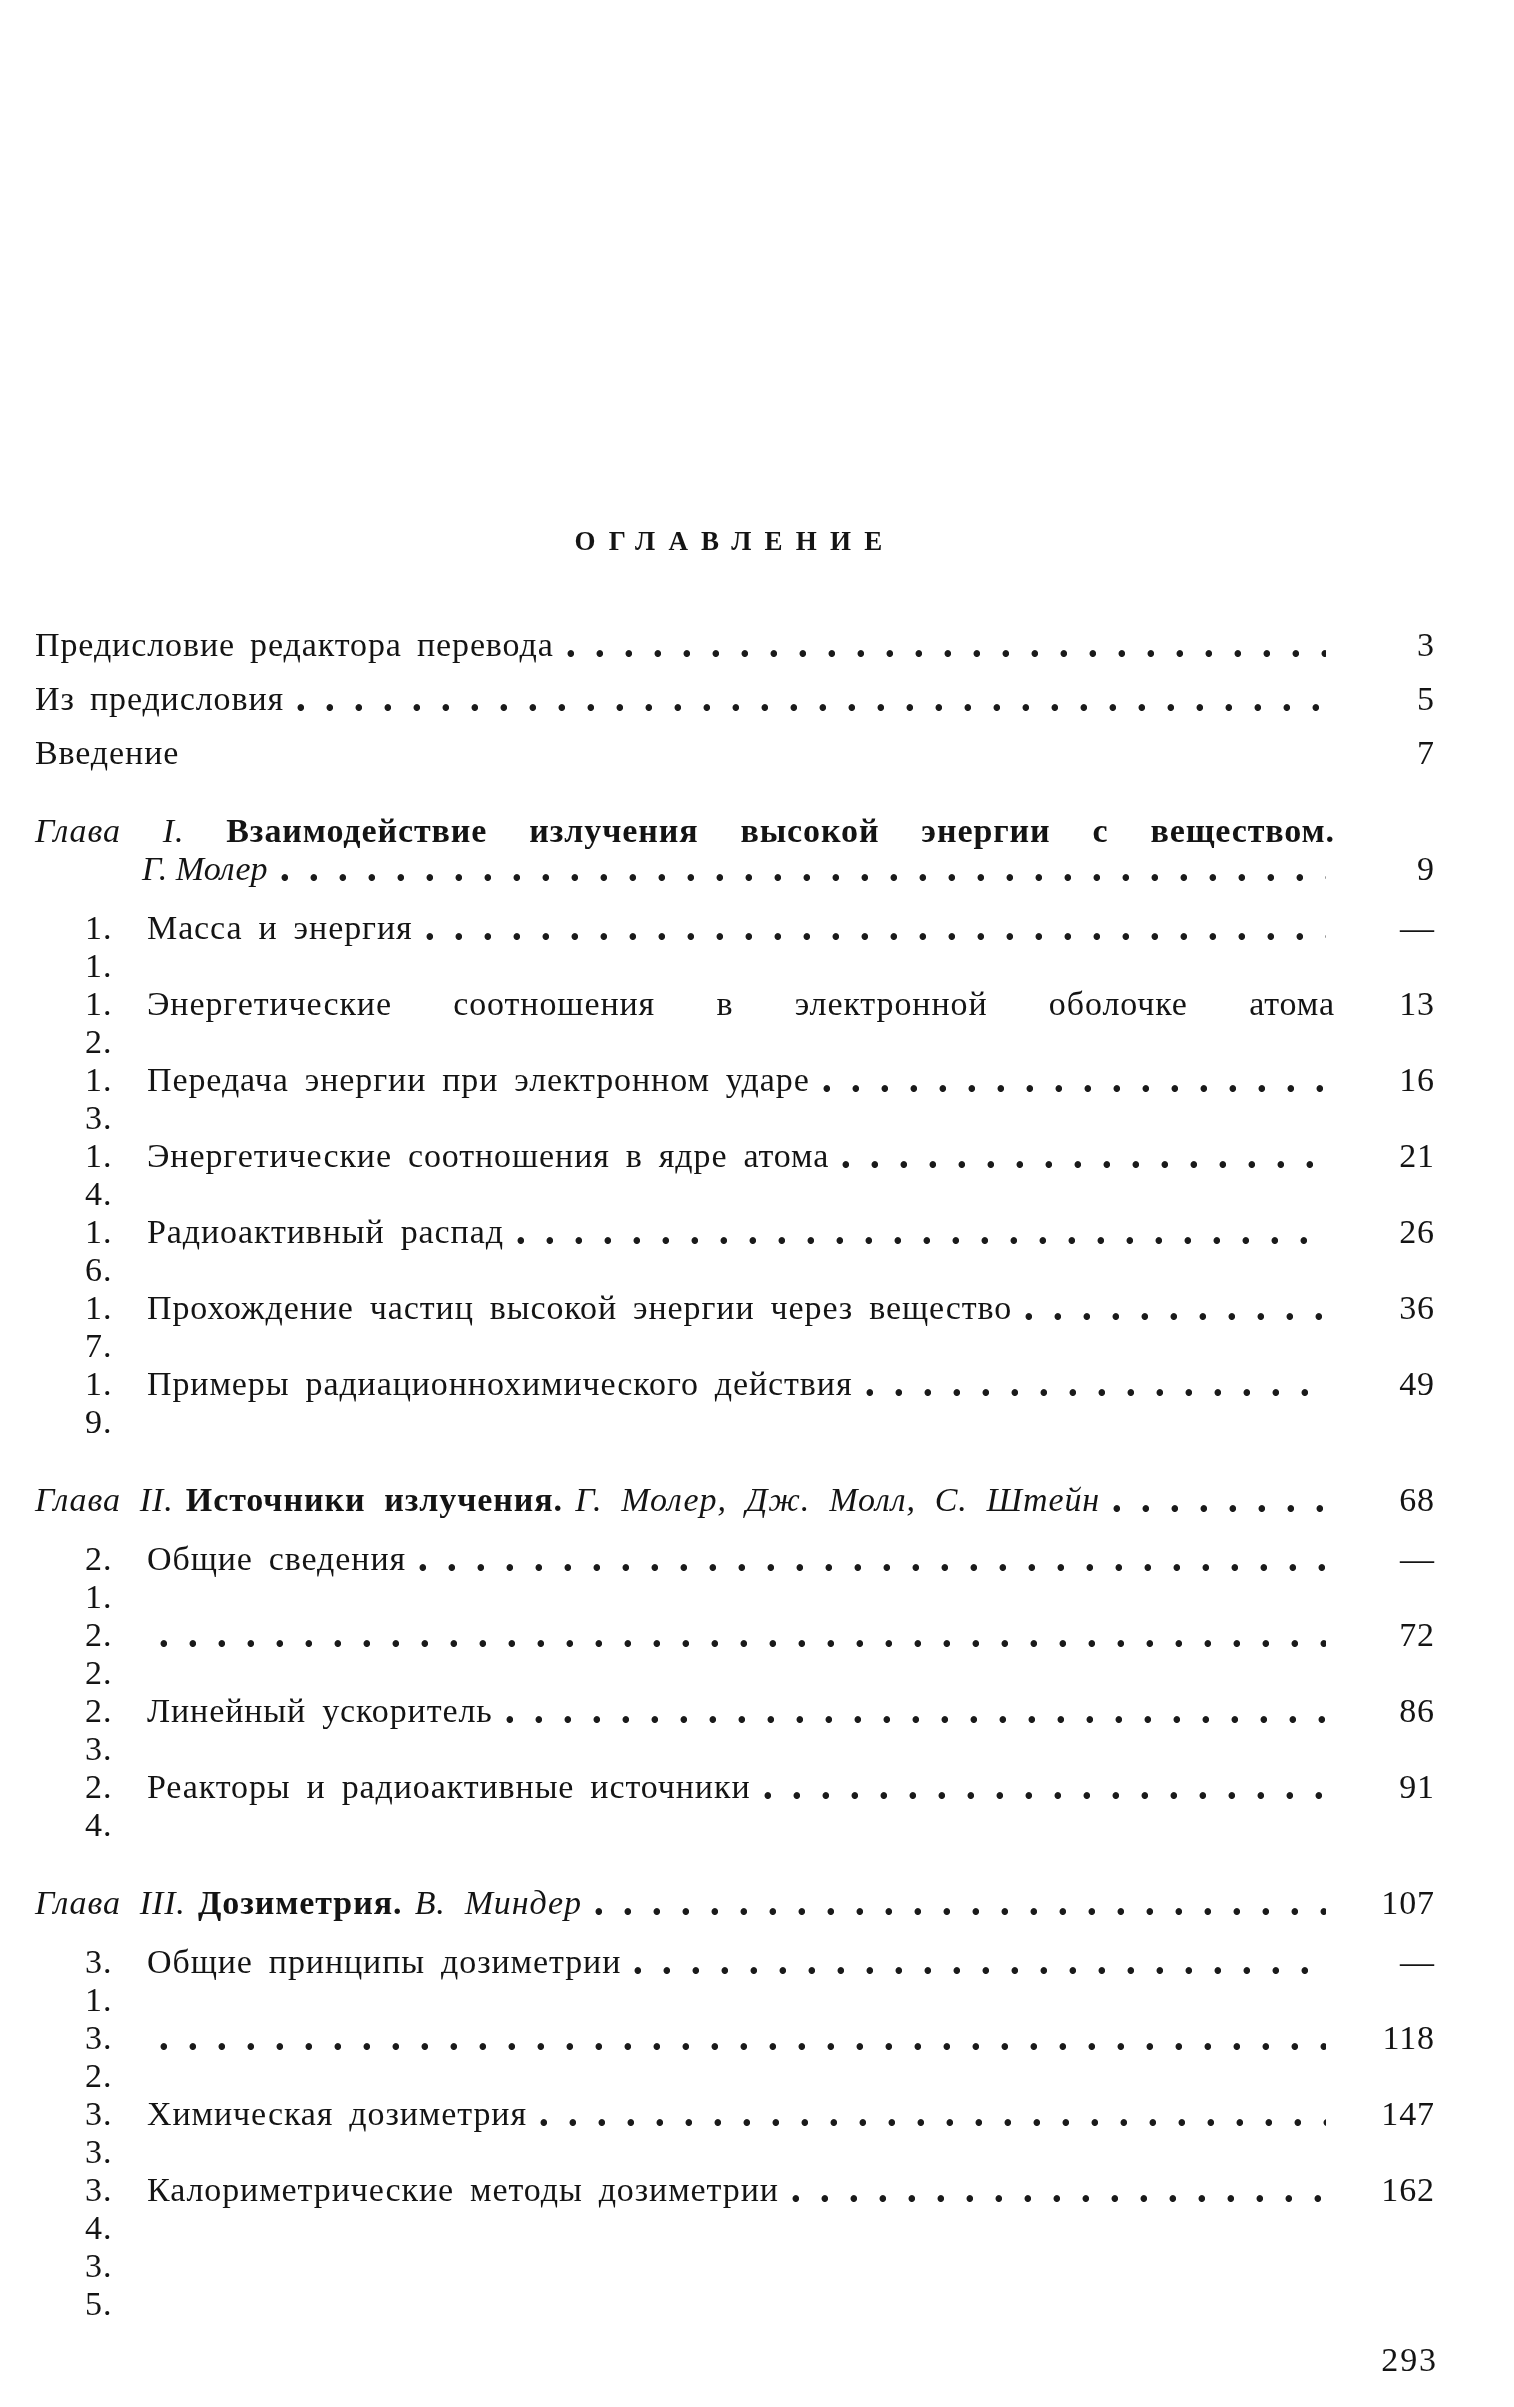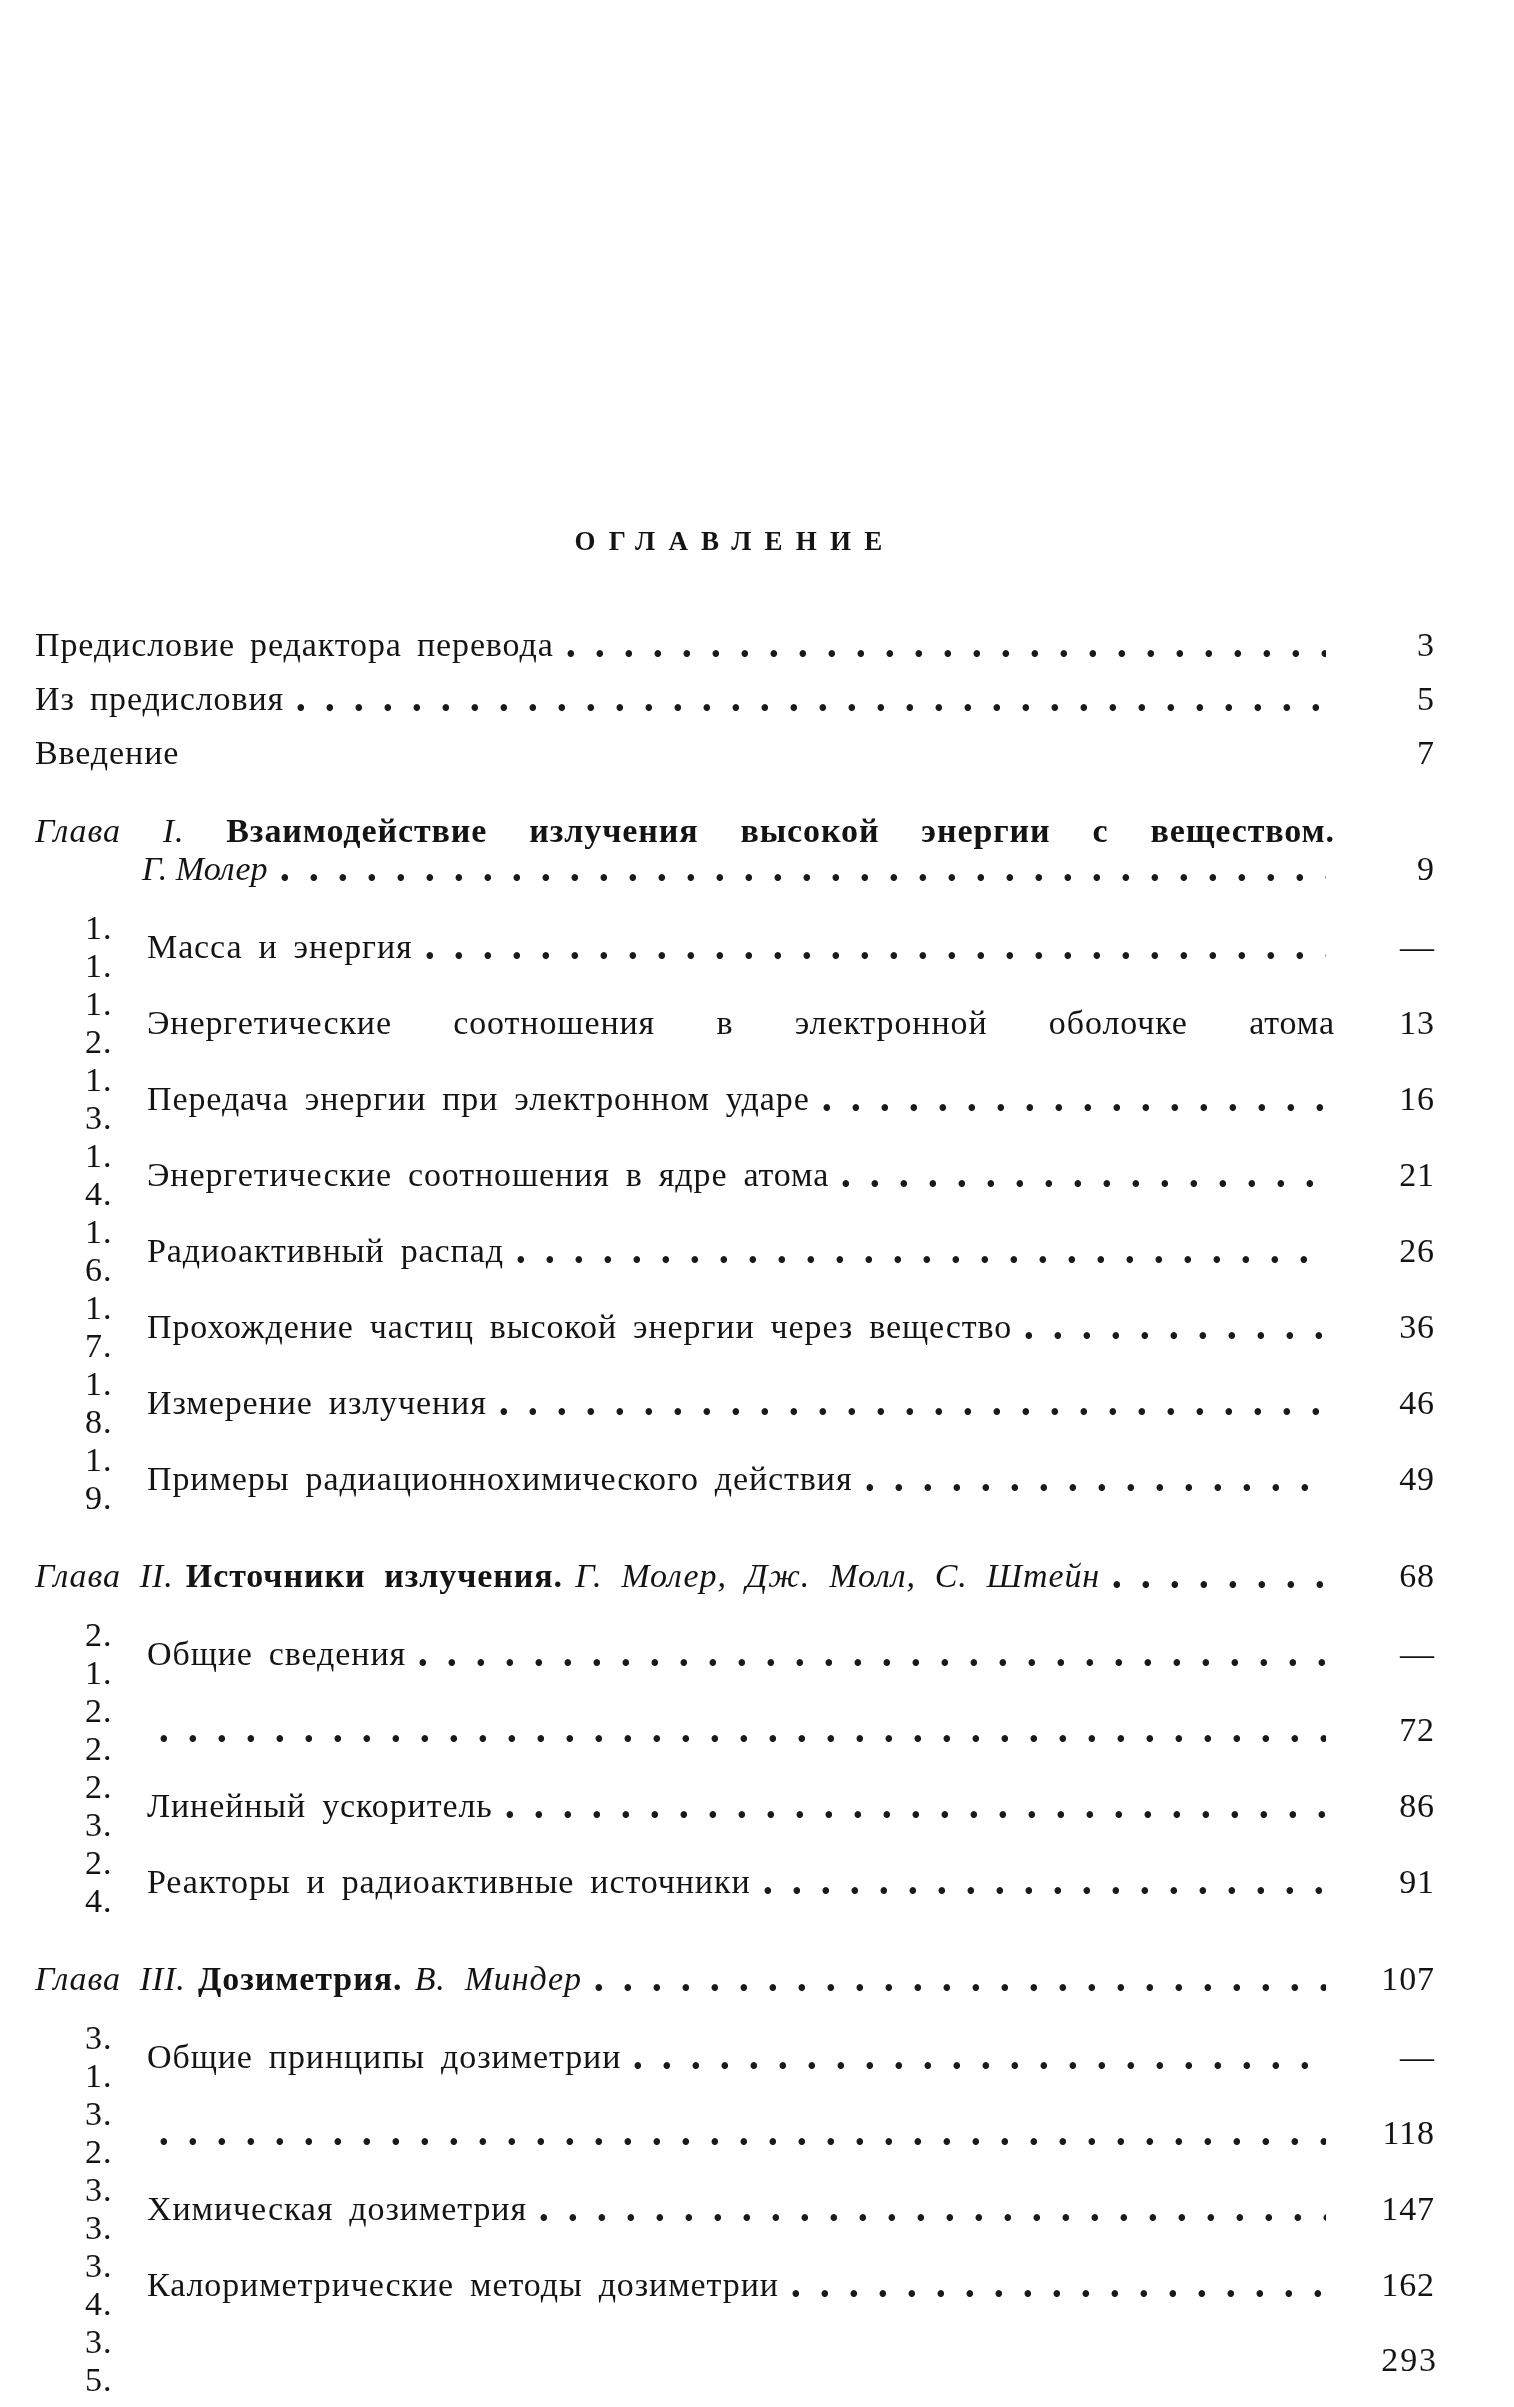--- a/index.html
+++ b/index.html
@@ -9,21 +9,21 @@
     font-family:"Liberation Serif", serif;
     font-size:34px;
   }
   .sheet { padding:520px 79px 0 35px; }
   .title {
     text-align:center; font-weight:bold; font-size:27px;
     letter-spacing:13.2px; line-height:42px;
   }
   .front { margin-top:64px; }
   .front .row { margin-bottom:16px; }
-  .row { display:flex; align-items:center; }
+  .row { display:flex; align-items:flex-start; }
   .row > *, .ch-line1, .ch-line2 > * { line-height:38px; }
   .front .label { letter-spacing:0.9px; word-spacing:5.7px; }
   .item-row { padding-left:50px; }
   .num { flex:0 0 62px; letter-spacing:0.9px; }
   .label { flex:0 0 auto; letter-spacing:0.9px; word-spacing:6.6px; }
   .label.justify { flex:1 1 auto; text-align:justify; text-align-last:justify; }
   .dots {
     flex:1 1 auto; height:38px; margin:0 9.5px 0 13.2px;
     background-image:radial-gradient(circle at 3.8px 4.3px, #1a1a1a 2.8px, rgba(0,0,0,0) 3.7px);
     background-size:29px 8.5px; background-repeat:repeat-x;
@@ -104,26 +104,20 @@
             <span class="dots"></span>
             <span class="pg">26</span>
           </div>
           <div class="row item-row">
             <span class="num">1. 7.</span>
             <span class="label">Прохождение частиц высокой энергии через вещество</span>
             <span class="dots"></span>
             <span class="pg">36</span>
           </div>
           <div class="row item-row">
-            <span class="num">1. 8.</span>
-            <span class="label">Измерение излучения</span>
-            <span class="dots"></span>
-            <span class="pg">46</span>
-          </div>
-          <div class="row item-row">
             <span class="num">1. 9.</span>
             <span class="label">Примеры радиационнохимического действия</span>
             <span class="dots"></span>
             <span class="pg">49</span>
           </div>
         </div>
       </section>
       <section class="chapter">
         <div class="row heading">
           <span class="prefix">Глава II.</span>

